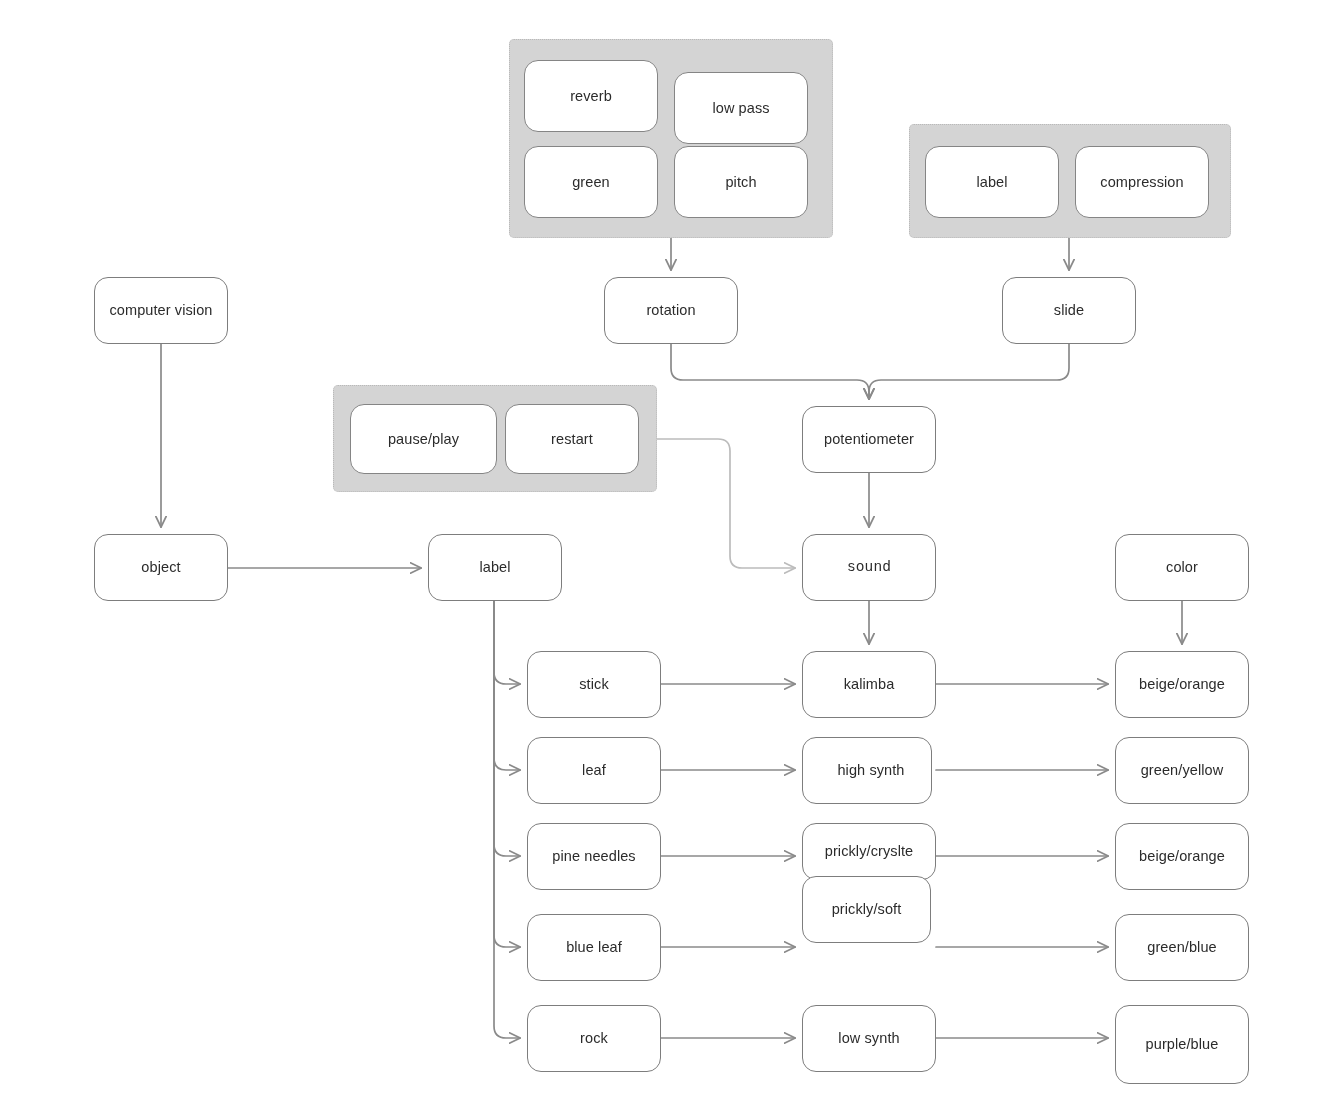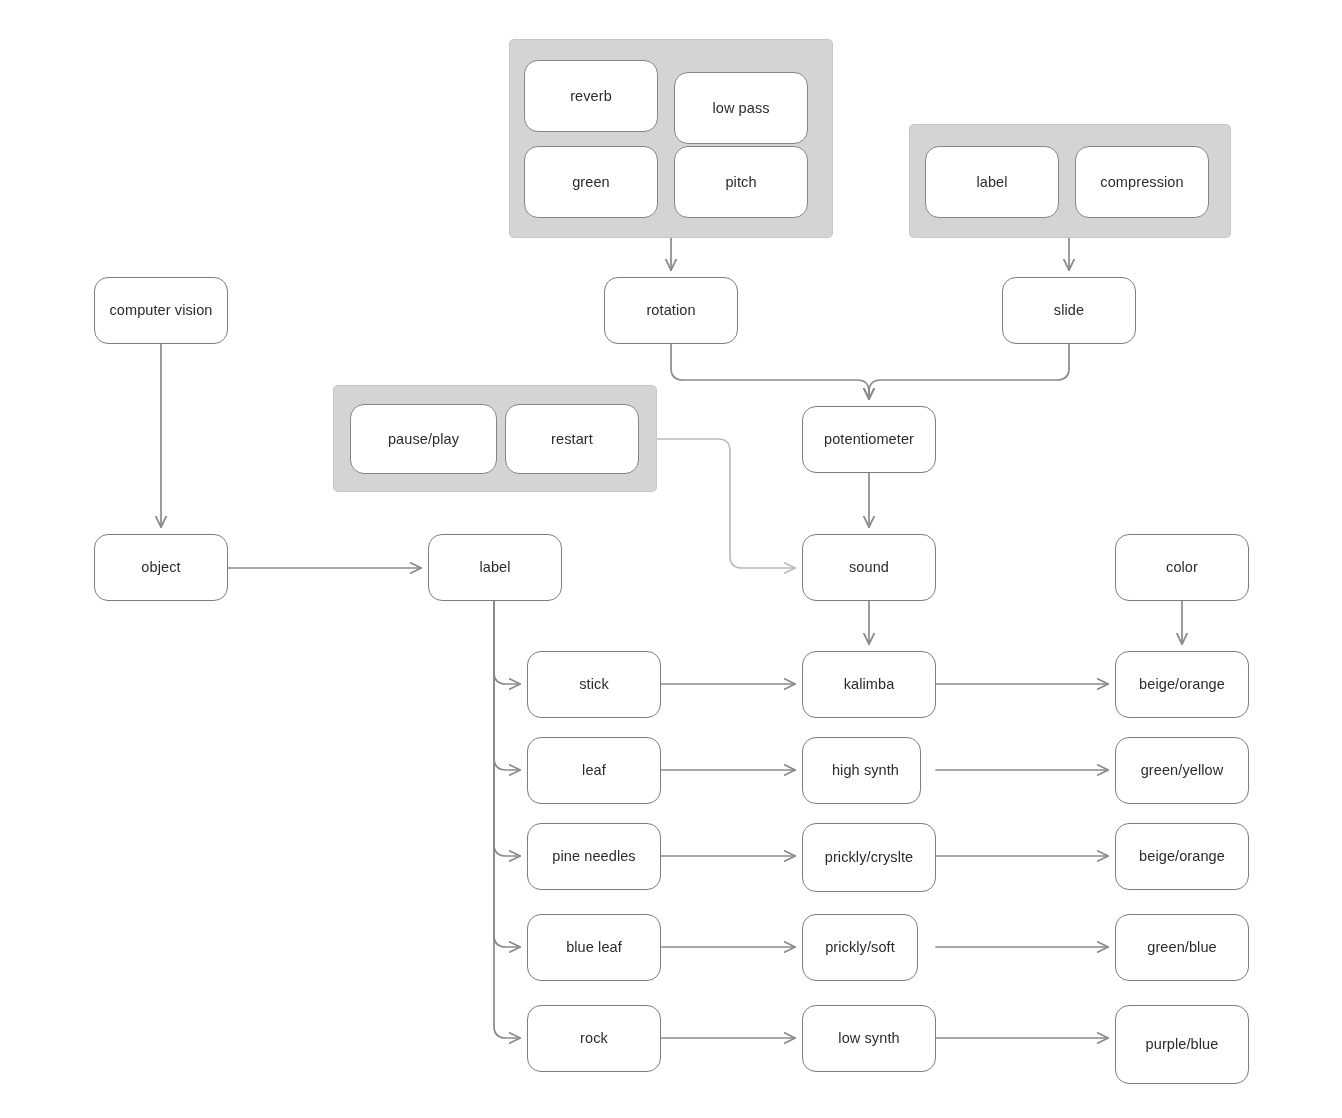--- a/index.html
+++ b/index.html
@@ -121,31 +121,31 @@
       <div class="node in-group" style="left: 925px; top: 146px; width: 134px; height: 72px;">label</div>
       <div class="node in-group" style="left: 1075px; top: 146px; width: 134px; height: 72px;">compression</div>
       <div class="node in-group" style="left: 350px; top: 404px; width: 147px; height: 70px;">pause/play</div>
       <div class="node in-group" style="left: 505px; top: 404px; width: 134px; height: 70px;">restart</div>
       <div class="node" style="left: 94px; top: 277px; width: 134px; height: 67px;">computer vision</div>
       <div class="node" style="left: 604px; top: 277px; width: 134px; height: 67px;">rotation</div>
       <div class="node" style="left: 1002px; top: 277px; width: 134px; height: 67px;">slide</div>
       <div class="node" style="left: 802px; top: 406px; width: 134px; height: 67px;">potentiometer</div>
       <div class="node" style="left: 94px; top: 534px; width: 134px; height: 67px;">object</div>
       <div class="node" style="left: 428px; top: 534px; width: 134px; height: 67px;">label</div>
-      <div class="node" style="left: 802px; top: 534px; width: 134px; height: 67px;">sound</div>
+      <div class="node" style="left: 802px; top: 534px; width: 134px; height: 67px; font-family: Liberation Mono, monospace;">sound</div>
       <div class="node" style="left: 1115px; top: 534px; width: 134px; height: 67px;">color</div>
       <div class="node" style="left: 527px; top: 651px; width: 134px; height: 67px;">stick</div>
       <div class="node" style="left: 527px; top: 737px; width: 134px; height: 67px;">leaf</div>
       <div class="node" style="left: 527px; top: 823px; width: 134px; height: 67px;">pine needles</div>
       <div class="node" style="left: 527px; top: 914px; width: 134px; height: 67px;">blue leaf</div>
       <div class="node" style="left: 527px; top: 1005px; width: 134px; height: 67px;">rock</div>
       <div class="node" style="left: 802px; top: 651px; width: 134px; height: 67px;">kalimba</div>
-      <div class="node" style="left: 802px; top: 737px; width: 119px; height: 67px; padding-left: 8px;">high synth</div>
-      <div class="node" style="left: 802px; top: 823px; width: 134px; height: 69px;">prickly/cryslte</div>
-      <div class="node" style="left: 802px; top: 914px; width: 116px; height: 67px;">prickly/soft</div>
+      <div class="node" style="left: 802px; top: 737px; width: 130px; height: 67px; padding-left: 8px;">high synth</div>
+      <div class="node" style="left: 802px; top: 823px; width: 134px; height: 57px;">prickly/cryslte</div>
+      <div class="node" style="left: 802px; top: 876px; width: 129px; height: 67px;">prickly/soft</div>
       <div class="node" style="left: 802px; top: 1005px; width: 134px; height: 67px; text-align: right;">low synth</div>
       <div class="node" style="left: 1115px; top: 651px; width: 134px; height: 67px;">beige/orange</div>
       <div class="node" style="left: 1115px; top: 737px; width: 134px; height: 67px;">green/yellow</div>
       <div class="node" style="left: 1115px; top: 823px; width: 134px; height: 67px;">beige/orange</div>
       <div class="node" style="left: 1115px; top: 914px; width: 134px; height: 67px;">green/blue</div>
       <div class="node" style="left: 1115px; top: 1005px; width: 134px; height: 79px;">purple/blue</div>
     </div>
 
 </div>
 

